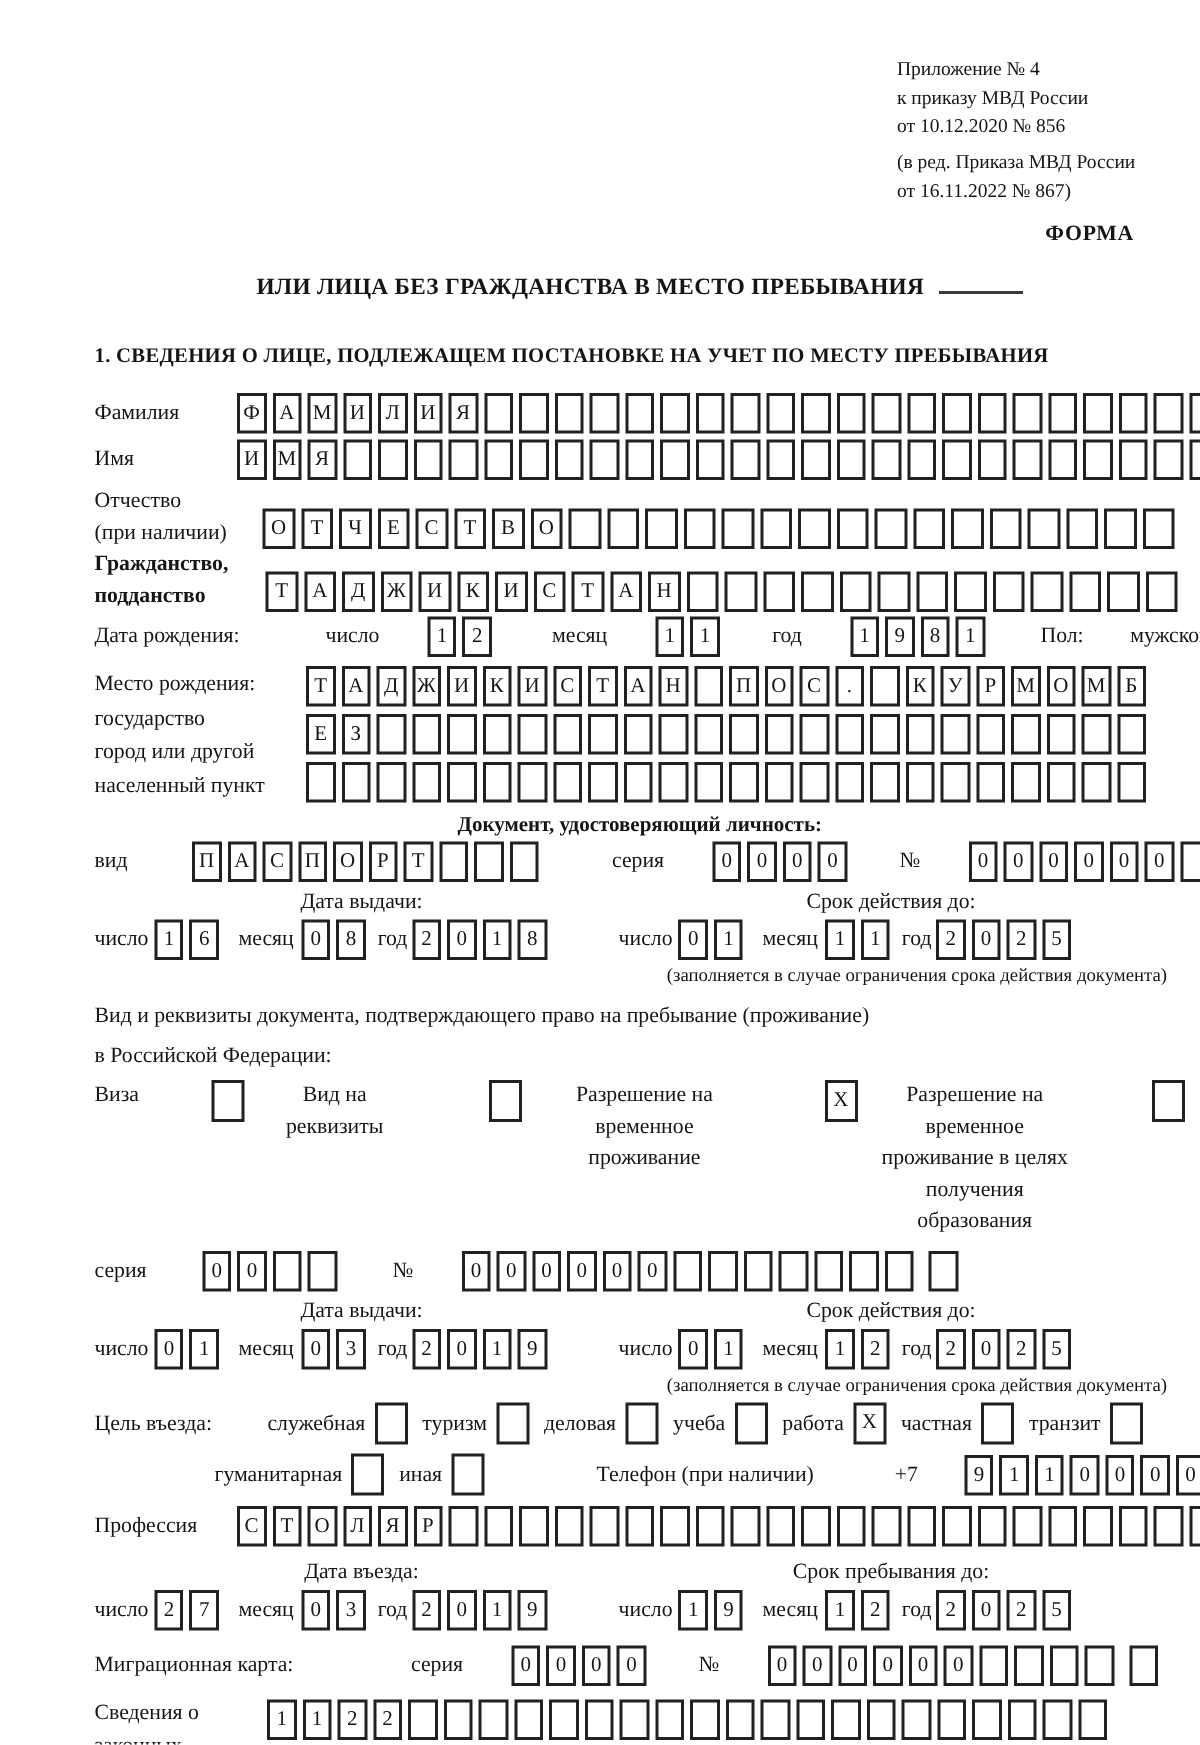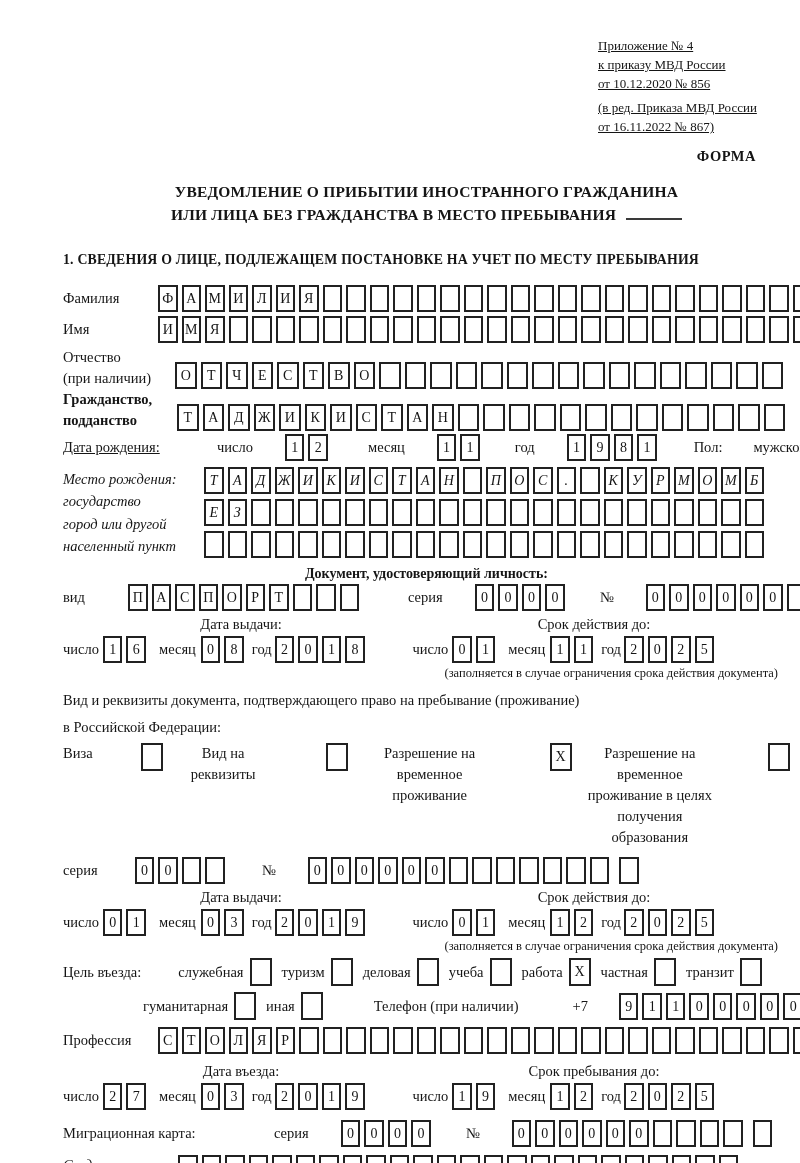--- a/index.html
+++ b/index.html
@@ -1,21 +1,21 @@
 <!DOCTYPE html>
 <html><head>
 <meta charset="utf-8">
 <style>
   html,body{margin:0;padding:0;background:#fff;}
   body{width:800px;height:1163px;overflow:hidden;color:#151515;
        font-family:"Liberation Serif","DejaVu Serif",serif;}
   .page{box-sizing:border-box;width:800px;height:1163px;padding:36px 10px 0 63px;}
 
   
-  .appendix{margin-left:auto;width:192px;font-size:13px;line-height:19px;text-decoration:underline;}
+  .appendix{margin-left:auto;width:192px;font-size:13px;line-height:19px;}
   .appendix .gap{margin-top:5px;}
   .forma{text-align:right;padding-right:34px;font-weight:bold;font-size:14.5px;margin-top:12px;letter-spacing:.5px;}
   .title{text-align:center;font-weight:bold;font-size:15.5px;line-height:23px;margin-top:15px;letter-spacing:.2px;}
   .uline{display:inline-block;width:56px;border-bottom:2px solid #3a3a3a;margin-left:10px;height:2px;}
   .sec1{font-weight:bold;font-size:13.8px;margin-top:26px;letter-spacing:.2px;}
 
   
   .boxes{display:inline-flex;white-space:nowrap;align-items:flex-start;}
   .cell{display:inline-block;box-sizing:border-box;flex:0 0 auto;width:19.5px;height:27px;
         border:2px solid #212121;margin-right:4px;text-align:center;
@@ -23,63 +23,62 @@
   .w .cell{width:21.5px;}
   .single .cell{width:22px;height:28px;margin-right:0;}
   .gap-last .cell:last-child{margin-left:6px;}
 
   .lbl{font-size:14.5px;flex:0 0 auto;}
   .dlbl{font-size:14.5px;margin:0 5px 0 9px;flex:0 0 auto;}
   .frow{display:flex;align-items:flex-end;margin-top:4px;}
   .frow.vc{align-items:center;gap:27px;}
   .lblcol{display:block;font-size:14.5px;line-height:21px;flex:0 0 auto;}
 
-  .w68{width:68px;} .w112{width:112px;} .w114{width:114px;font-weight:bold;} .w118{width:118px;text-decoration:underline;}
+  .w68{width:68px;} .w112{width:112px;} .w114{width:114px;font-weight:bold;} .w118{width:118px;}
 
   .doc-head{text-align:center;font-weight:bold;font-size:14px;margin:8px 0 2px;}
   .heads{display:flex;font-size:14.5px;margin-top:5px;}
   .heads .h1{width:356px;text-align:center;}
   .heads .h2{width:350px;text-align:center;}
   .dateline{display:flex;align-items:center;margin-top:3px;}
   .dg{display:flex;align-items:center;}
   .dg.right{margin-left:auto;margin-right:72px;}
   .note{font-size:12.5px;text-align:right;padding-right:12px;margin:3px 0 2px;}
 
   .intro{font-size:14.5px;line-height:27px;margin-top:6px;}
   .permits{display:flex;align-items:flex-start;margin-top:2px;}
   .permit{display:flex;align-items:flex-start;gap:44px;}
   .plbl{font-size:14.5px;line-height:21px;text-align:center;}
 
   .optl{font-size:14.5px;margin:0 6px 0 10px;}
   .cb{display:inline-block;box-sizing:border-box;width:22px;height:28px;border:2px solid #212121;
       text-align:center;font-size:14px;line-height:24px;vertical-align:middle;}
   .opts{display:inline-flex;align-items:center;white-space:nowrap;}
 
-  .twocol{display:flex;align-items:center;margin-top:6px;font-style:italic;}
+  .twocol{display:flex;align-items:flex-end;margin-top:6px;}
   .col-lbl{width:141px;font-size:14.5px;line-height:22.5px;flex:0 0 auto;}
   .col-lbl2{width:115px;font-size:14.5px;line-height:21.5px;flex:0 0 auto;}
   .rowstack .boxes{margin-bottom:5px;}
 </style>
 </head>
 <body>
 
 <div class="page">
 
   <div class="appendix">
     <div>Приложение № 4</div>
     <div>к приказу МВД России</div>
     <div>от 10.12.2020 № 856</div>
     <div class="gap">(в ред. Приказа МВД России</div>
     <div>от 16.11.2022 № 867)</div>
   </div>
 
   <div class="forma">ФОРМА</div>
 
   <div class="title">
-    <div>УВЕДОМЛЕНИЕ О ПРИБЫТИИ ИНОСТРАННОГО ГРАЖДАНИНА</div>
     <div><span>ИЛИ ЛИЦА БЕЗ ГРАЖДАНСТВА В МЕСТО ПРЕБЫВАНИЯ</span><span class="uline"></span></div>
   </div>
 
   <div class="sec1">1. СВЕДЕНИЯ О ЛИЦЕ, ПОДЛЕЖАЩЕМ ПОСТАНОВКЕ НА УЧЕТ ПО МЕСТУ ПРЕБЫВАНИЯ</div>
 
   <div class="frow vc" style="margin-top:17px">
     <span class="lbl w68">Фамилия</span>
     <span class="boxes">
         <span class="cell">Ф</span>
         <span class="cell">А</span>
@@ -547,21 +546,21 @@
         <span class="cb"></span>
       </span>
   </div>
   <div class="frow vc" style="margin-top:6px;margin-left:70px">
     <span class="opts">
         <span class="optl">гуманитарная</span>
         <span class="cb"></span>
         <span class="optl">иная</span>
         <span class="cb"></span>
       </span>
-    <span class="dlbl" style="margin-left:24px">Телефон (при наличии)</span>
+    <span class="dlbl" style="margin-left:48px">Телефон (при наличии)</span>
     <span class="dlbl" style="margin-left:22px;margin-right:4px">+7</span>
     <span class="boxes">
         <span class="cell">9</span>
         <span class="cell">1</span>
         <span class="cell">1</span>
         <span class="cell">0</span>
         <span class="cell">0</span>
         <span class="cell">0</span>
         <span class="cell">0</span>
         <span class="cell">0</span>

